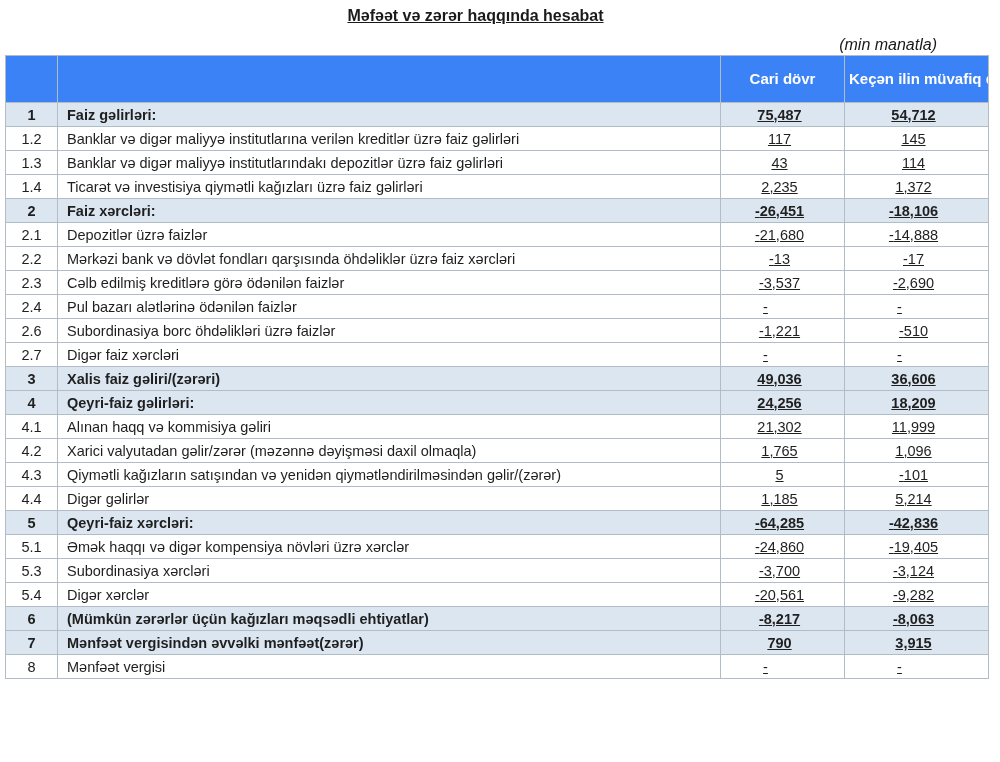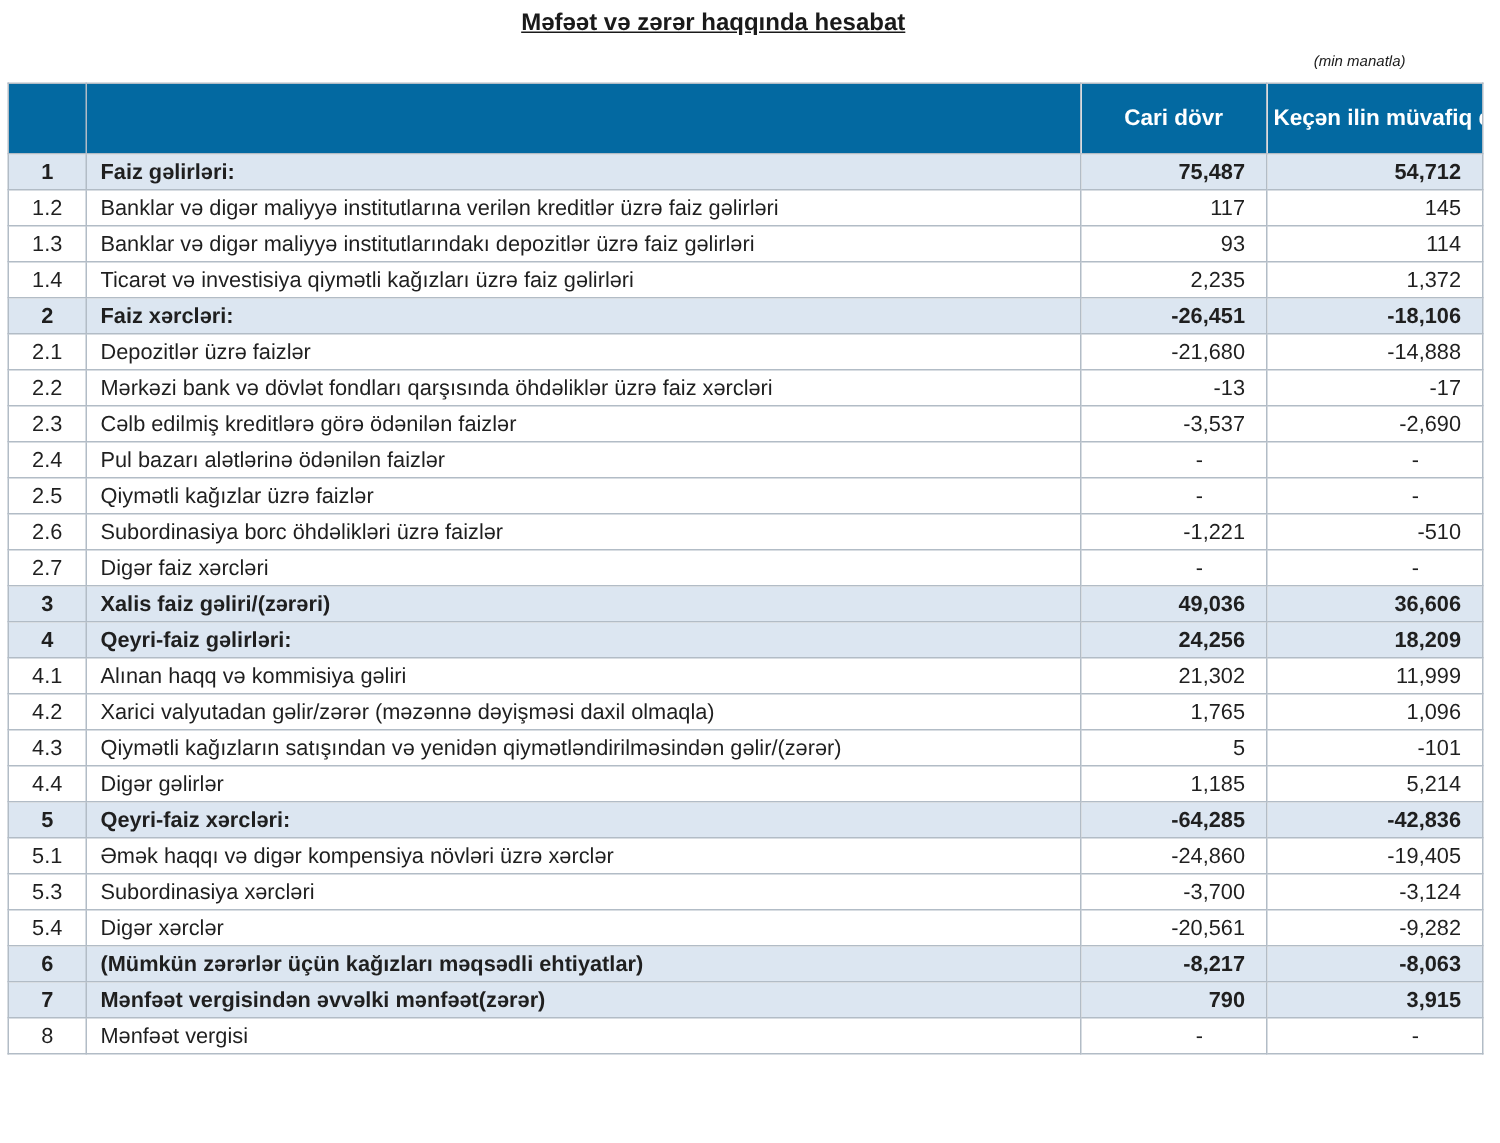--- a/index.html
+++ b/index.html
@@ -16,57 +16,58 @@
     text-align: center;
     font-size: 16px;
     font-weight: bold;
     text-decoration: underline;
     color: #1a1a1a;
   }
   .unit-note {
     position: absolute;
     top: 36px; right: 14px;
     font-style: italic;
-    font-size: 10px;
+    font-size: 16px;
     color: #1a1a1a;
   }
   table.report {
     position: absolute;
     left: 5px; top: 55px;
     width: 983px;
     border-collapse: collapse;
     table-layout: fixed;
     font-size: 14.5px;
   }
   table.report th, table.report td {
     border: 1px solid #b2bcc6;
     overflow: hidden;
     white-space: nowrap;
   }
   thead th {
-    background: #0369a1;
+    background: #3b82f6;
     color: #ffffff;
     font-weight: bold;
     font-size: 15px;
     height: 42px;
     line-height: 1.25;
     text-align: center;
     white-space: normal;
     padding: 2px 4px;
   }
   tbody td { height: 21px; }
   td.numcol { text-align: center; }
   td.labelcol { padding-left: 9px; }
   td.val { padding: 0; }
   .vwrap {
     display: flex;
-    justify-content: flex-end;
+    justify-content: center;
     align-items: center;
     padding: 0 14px 0 8px;
     height: 100%;
+    text-decoration: underline;
   }
   .vwrap .sign { text-align: left; }
   .vwrap .v { text-align: right; }
   td.val.empty .v { margin-right: 28px; }
   tr.total td { background: #dce6f1; font-weight: bold; }
 </style>
 </head>
 <body>
 
 <div class="page">
@@ -125,21 +126,21 @@
       </div>
     </td>
   </tr>
 
   <tr>
     <td class="numcol">1.3</td>
     <td class="labelcol">Banklar və digər maliyyə institutlarındakı depozitlər üzrə faiz gəlirləri</td>
     <td class="val">
       <div class="vwrap">
         <span class="sign"></span>
-        <span class="v">93</span>
+        <span class="v">43</span>
       </div>
     </td>
     <td class="val">
       <div class="vwrap">
         <span class="sign"></span>
         <span class="v">114</span>
       </div>
     </td>
   </tr>
 
@@ -239,36 +240,20 @@
       </div>
     </td>
     <td class="val empty">
       <div class="vwrap">
         <span class="sign"></span>
         <span class="v">-</span>
       </div>
     </td>
   </tr>
 
-  <tr>
-    <td class="numcol">2.5</td>
-    <td class="labelcol">Qiymətli kağızlar üzrə faizlər</td>
-    <td class="val empty">
-      <div class="vwrap">
-        <span class="sign"></span>
-        <span class="v">-</span>
-      </div>
-    </td>
-    <td class="val empty">
-      <div class="vwrap">
-        <span class="sign"></span>
-        <span class="v">-</span>
-      </div>
-    </td>
-  </tr>
 
   <tr>
     <td class="numcol">2.6</td>
     <td class="labelcol">Subordinasiya borc öhdəlikləri üzrə faizlər</td>
     <td class="val">
       <div class="vwrap">
         <span class="sign">-</span>
         <span class="v">1,221</span>
       </div>
     </td>

